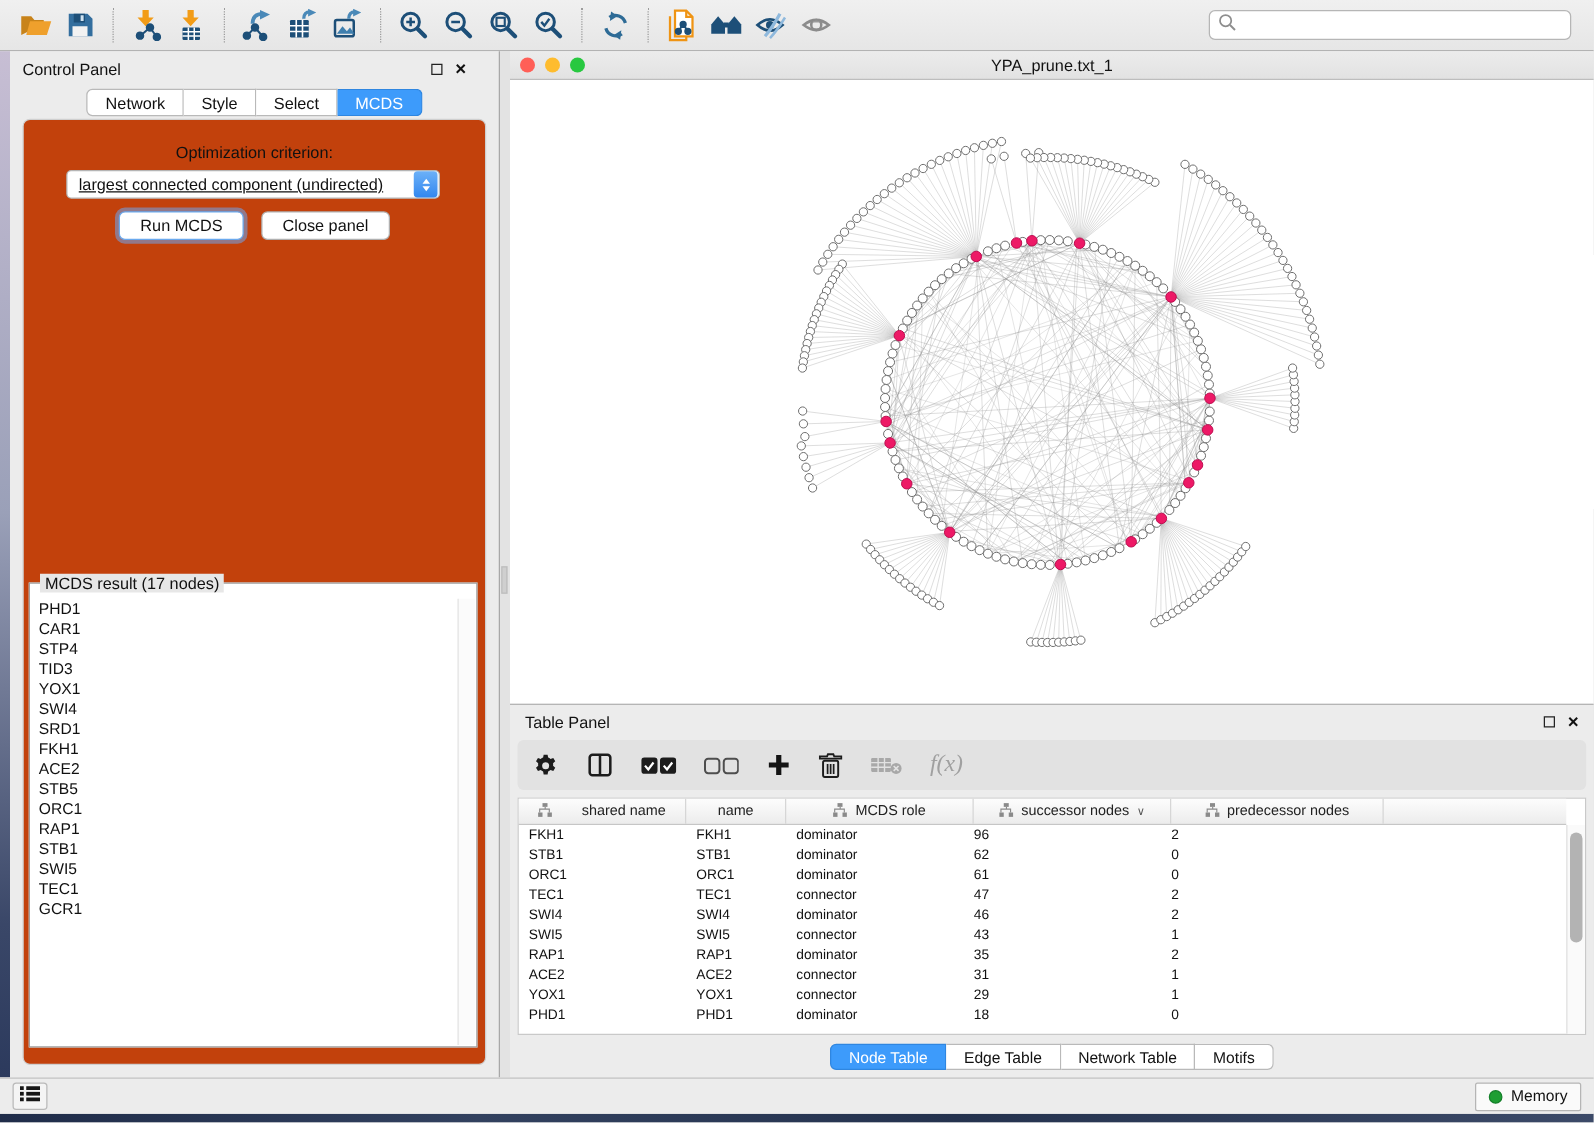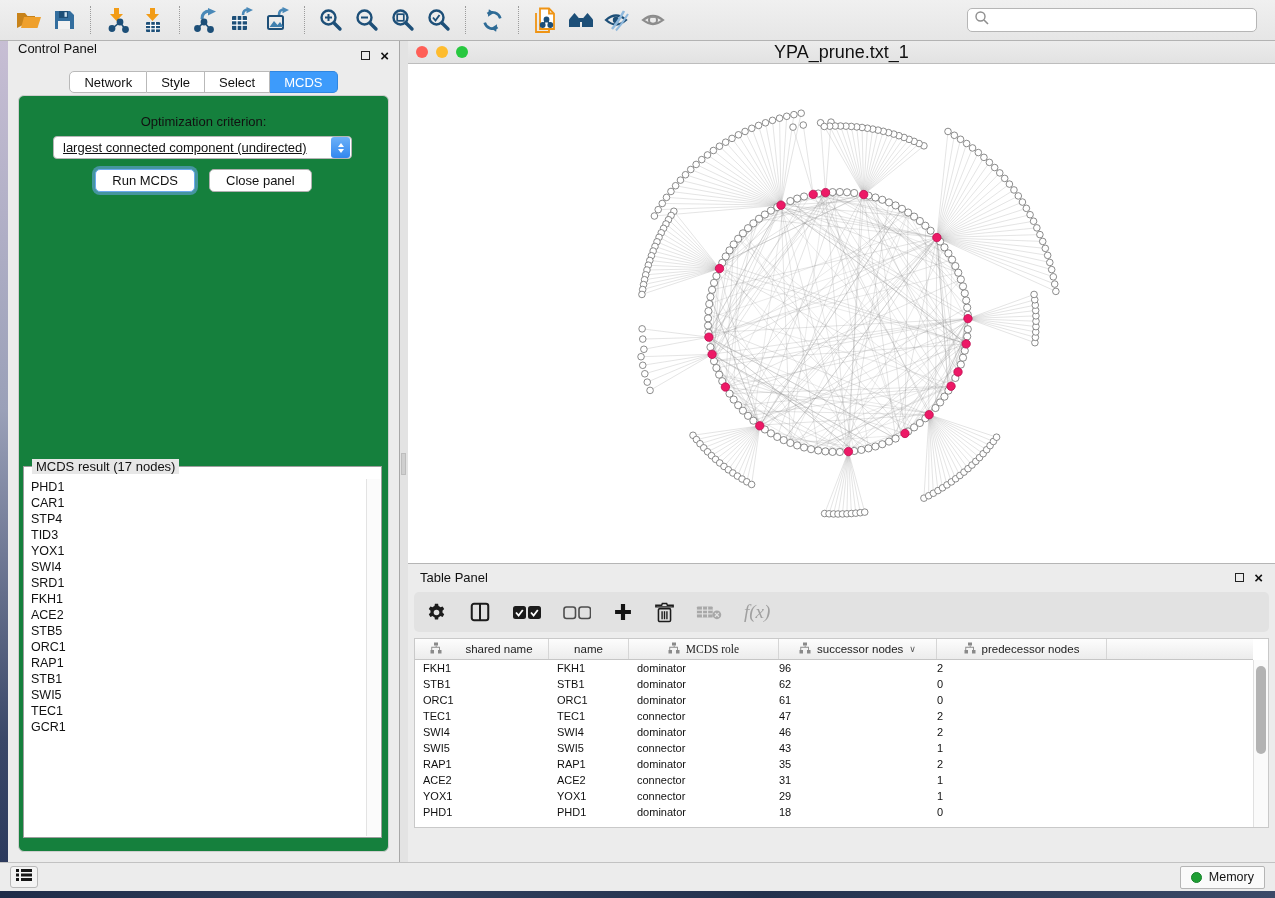--- a/index.html
+++ b/index.html
@@ -21,35 +21,35 @@
 
   
   .desk-left { position:absolute; left:0; top:41px; width:8px; height:821px;
     background:linear-gradient(#c7bed4,#9aa0b8 45%,#3a4768 85%,#2c3a5d); }
   .desk-bottom { position:absolute; left:0; top:891px; width:1275px; height:7px;
     background:linear-gradient(90deg,#1f2c49,#32415f 30%,#24324e 60%,#3c4a68); }
 
   
   .control-panel { position:absolute; left:8px; top:41px; width:392px; height:821px;
     background:#ececec; border-right:1px solid #a8a8a8; }
-  .panel-head { position:absolute; left:0; top:0; right:0; height:28px; display:flex; padding:0 10px; }
+  .panel-head { position:absolute; left:0; top:0; right:16px; height:28px; display:flex; align-items:center; padding:0 10px; }
   .panel-title { font-size:13px; color:#111; }
   .panel-head .win-icons { margin-left:auto; display:flex; align-items:center; gap:10px; }
   .float-icn { width:9px; height:9px; border:1.5px solid #222; display:inline-block; }
   .close-icn { font-size:15px; font-weight:900; color:#111; line-height:9px; }
 
   .cp-tabs { position:absolute; top:30px; left:0; right:0; display:flex; justify-content:center; }
   .seg { height:22px; background:#fff; border:1px solid #b9b9b9; border-left:none; font-size:13px;
     display:flex; align-items:center; padding:0 14px; color:#111; }
   .seg:first-child { border-left:1px solid #b9b9b9; border-radius:5px 0 0 5px; }
   .seg:last-child { border-radius:0 5px 5px 0; }
   .seg.active { background:#3d9bfb; border-color:#2f86e0; color:#fff; }
 
   .cp-inner { position:absolute; left:10px; right:10px; top:54px; bottom:10px;
-    background:#15803d; border:1px solid #cfcfcf; border-radius:6px; }
+    background:#c2410c; border:1px solid #cfcfcf; border-radius:6px; }
   .opt-label { position:absolute; top:18px; left:0; right:0; text-align:center; font-size:13px; color:#111; }
   .dropdown { position:absolute; top:40px; left:34px; right:36px; height:23px; background:#fff;
     border:1px solid #b5b5b5; border-radius:4px; display:flex; align-items:center; }
   .dropdown .dd-text { flex:1; font-size:13px; padding-left:9px; color:#111; white-space:nowrap;text-decoration:underline; }
   .dd-stepper { width:19px; height:21px; margin:0; border-radius:3px; background:linear-gradient(#6cb1f8,#3287ef);
     display:flex; flex-direction:column; align-items:center; justify-content:center; gap:2px; margin-right:1px; }
   .tri-up { width:0; height:0; border-left:3.5px solid transparent; border-right:3.5px solid transparent; border-bottom:4px solid #fff; }
   .tri-dn { width:0; height:0; border-left:3.5px solid transparent; border-right:3.5px solid transparent; border-top:4px solid #fff; }
   .btn-row { position:absolute; top:73px; left:0; right:0; display:flex; justify-content:center; gap:14px; }
   .btn { height:23px; background:#fff; border:1px solid #b0b0b0; border-radius:5px; font-size:13px;
@@ -67,21 +67,21 @@
   .splitter .grip { position:absolute; top:412px; left:1px; width:5px; height:22px; background:#cfcfcf; border:1px solid #bdbdbd; }
 
   
   .right-col { position:absolute; left:408px; top:41px; width:867px; height:821px; background:#e8e8e8; }
 
   .net-window { position:absolute; left:0; top:0; width:867px; height:522px; }
   .net-titlebar { position:absolute; left:0; top:0; right:0; height:23px;
     background:linear-gradient(#ececec,#e2e2e2); border-bottom:1px solid #bdbdbd;
     display:flex; align-items:center; padding:0 8px; }
   .tl { width:12px; height:12px; border-radius:50%; margin-right:8px; }
-  .net-title { position:absolute; left:0; right:0; text-align:center; font-size:18px; color:#111; }
+  .net-title { position:absolute; left:0; right:0; text-align:center; font-size:13px; color:#111; }
   .net-canvas { position:absolute; left:0; top:23px; width:867px; height:499px; background:#fff; }
 
   
   .table-panel { position:absolute; left:0; top:522px; width:867px; height:299px; background:#ececec; border-top:1px solid #b5b5b5; }
   .tp-toolbar { position:absolute; left:6px; right:6px; top:28px; height:40px; background:#e2e2e2;
     border-radius:5px; display:flex; align-items:center; padding:0 12px; gap:22px; }
   .tp-icn { display:flex; align-items:center; justify-content:center; }
   .fx-label { font-family:"Liberation Serif", serif; font-style:italic; font-size:19px; color:#a0a0a0; }
 
   .table-wrap { position:absolute; left:6px; right:6px; top:74px; bottom:34px; background:#fff; border:1px solid #c9c9c9; }
@@ -1142,21 +1142,21 @@
                     <rect x="0.5" y="8" width="3.5" height="3.5"></rect>
                     <rect x="8" y="8" width="3.5" height="3.5"></rect>
                     <path d="M5.7 3.5 h0.9 v2.2 h-4.4 v2.3 h-0.9 v-3.2 h8.6 v3.2 h-0.9 v-2.3 h-3.3 Z"></path>
                   </g>
                 </svg></span>
               <span>shared name</span>
             </div>
             <div class="th" style="width: 80px;">
               <span>name</span>
             </div>
-            <div class="th" style="width: 150px; font-family: Liberation Serif, serif;">
+            <div class="th" style="width: 150px;">
               <span><svg class="hier-icn" width="12" height="12" viewBox="0 0 12 12">
                   <g fill="#8a8a8a">
                     <rect x="4" y="0.5" width="4" height="3"></rect>
                     <rect x="0.5" y="8" width="3.5" height="3.5"></rect>
                     <rect x="8" y="8" width="3.5" height="3.5"></rect>
                     <path d="M5.7 3.5 h0.9 v2.2 h-4.4 v2.3 h-0.9 v-3.2 h8.6 v3.2 h-0.9 v-2.3 h-3.3 Z"></path>
                   </g>
                 </svg></span>
               <span>MCDS role</span>
             </div>
@@ -1255,20 +1255,26 @@
               <div class="td text" style="width: 150px;">dominator</div>
               <div class="td num" style="width: 158px;">18</div>
               <div class="td num" style="width: 170px;">0</div>
             </div>
           </div>
         <div class="vscroll">
             <div class="vthumb"></div>
           </div>
       </div>
 
+      <div class="tp-tabs">
+        <div class="seg active">Node Table</div>
+        <div class="seg">Edge Table</div>
+        <div class="seg">Network Table</div>
+        <div class="seg">Motifs</div>
+      </div>
     </div>
   </div>
 
   <div class="statusbar">
     <div class="list-btn">
       <span><svg width="16" height="14" viewBox="0 0 16 14">
             <g fill="#161616">
               <rect x="0" y="1" width="3" height="3"></rect>
               <rect x="5" y="1" width="11" height="3"></rect>
               <rect x="0" y="5.5" width="3" height="3"></rect>

